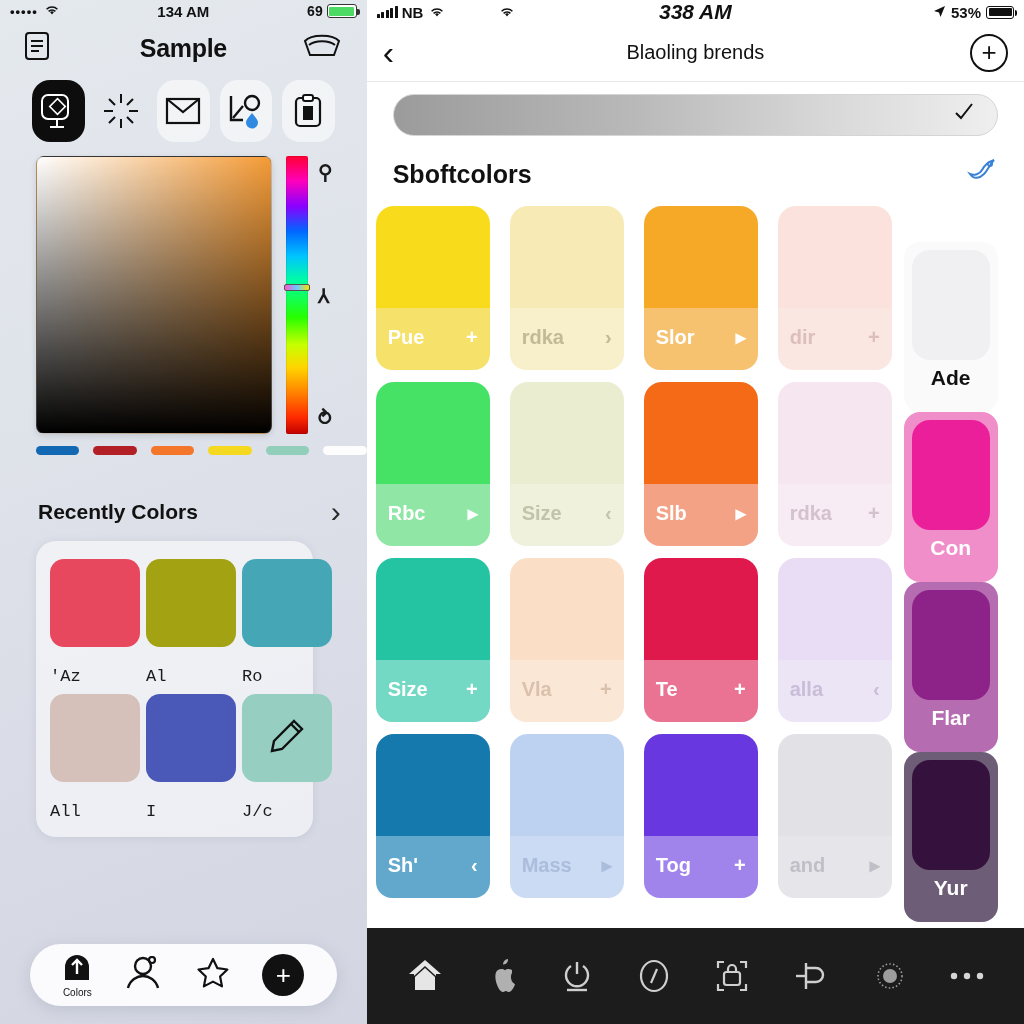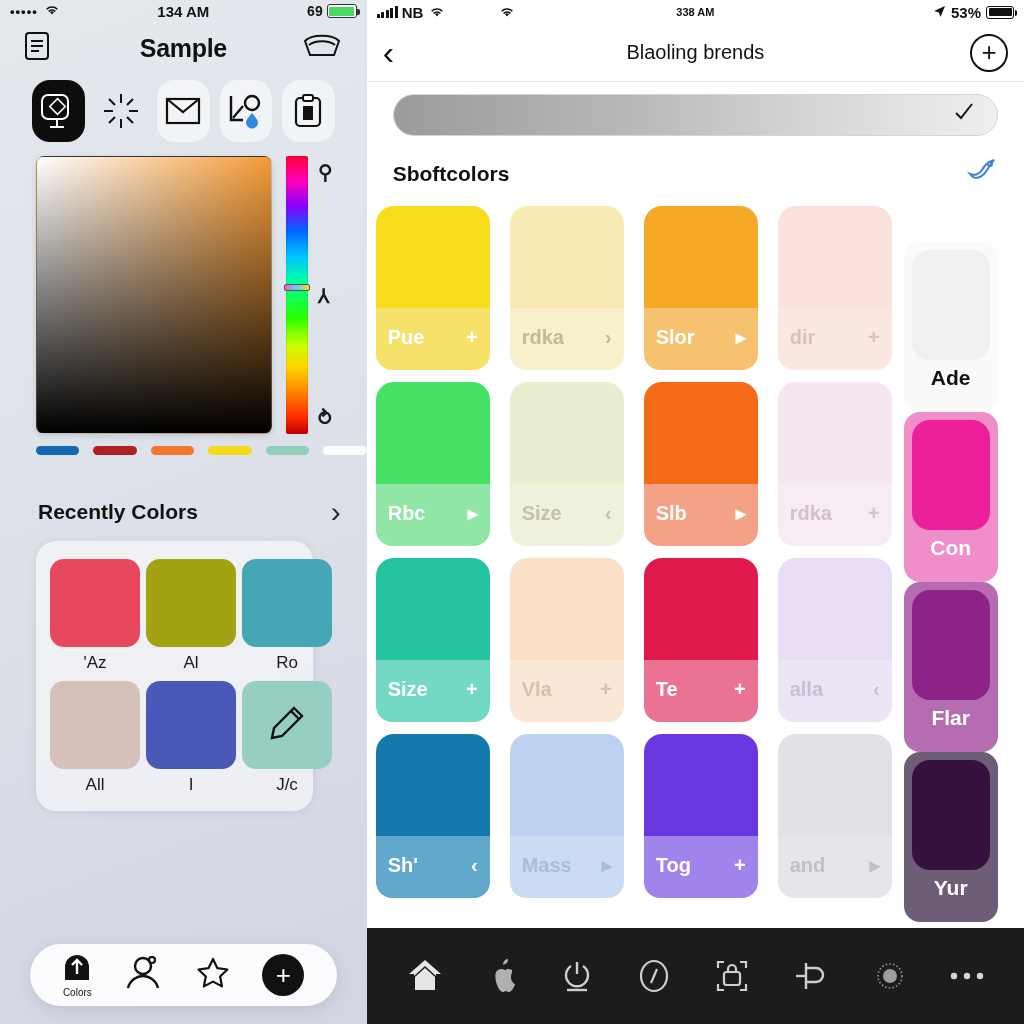--- a/index.html
+++ b/index.html
@@ -88,21 +88,21 @@
     margin: 14px 54px 0 36px; border-radius: 20px;
     background: rgba(255,255,255,0.55);
     padding: 18px 0 16px 0; position: relative;
     box-shadow: 0 1px 8px rgba(120,130,150,.18);
   }
   .recent-card:before {
     content:''; position:absolute; top: 8px; right: -12px; bottom: 24px; width: 22px;
     background: rgba(255,255,255,0.38); border-radius: 0 18px 18px 0; z-index:-1;
   }
   .recent-grid { display: grid; grid-template-columns: repeat(3, 1fr); gap: 8px 6px; padding: 0 14px;}
-  .rc-cell { display:flex; flex-direction:column; align-items:center; gap: 6px;}
+  .rc-cell { display:flex; flex-direction:column; align-items:flex-start; gap: 20px; font-family: Liberation Mono, monospace;}
   .rc-sw { width: 90px; height: 88px; border-radius: 14px; display:flex; align-items:center; justify-content:center;}
   .rc-lab { font-size: 17px; color: #1a1a1a; }
 
   .l-tabbar {
     position:absolute; left: 30px; right: 30px; bottom: 18px; height: 62px;
     background: #fbfbfd; border-radius: 32px; display: flex; align-items: center;
     justify-content: space-around; padding: 0 16px;
     box-shadow: 0 4px 16px rgba(110,120,140,.22);
   }
   .tab-item { display:flex; flex-direction:column; align-items:center; gap:1px; }
@@ -111,21 +111,21 @@
          display:flex; align-items:center; justify-content:center; font-size: 26px; font-weight: 300;}
 
   
   .right-panel { width: 726px; height: 1024px; background:#fff; position: relative; overflow: hidden;}
   .r-status {
     height: 24px; display:flex; align-items:center; padding: 0 10px;
     font-size: 15px; font-weight: 700; color:#111; position:relative;
   }
   .bars { display:flex; align-items:flex-end; gap:1.5px; height: 12px; margin-right: 4px;}
   .bars i { width:3px; background:#111; border-radius:.5px; }
-  .r-time { position:absolute; left:50%; transform: translateX(-50%); font-size: 11px;}
+  .r-time { position:absolute; left:50%; transform: translateX(-50%); font-size: 21px; font-style: italic;}
   .r-right { margin-left:auto; display:flex; align-items:center; gap:5px; }
   .batt2 { width: 28px; height: 13px; border:1.5px solid #111; border-radius:3px; padding:1.5px; position:relative;}
   .batt2 i { display:block; height:100%; width:100%; background:#111; border-radius:1px;}
   .batt2:after { content:''; position:absolute; right:-4px; top:3.5px; width:2.5px; height:6px; background:#111; border-radius:0 2px 2px 0;}
 
   .r-navbar {
     height: 58px; display:flex; align-items:center; padding: 0 16px; position:relative;
     border-bottom: 1px solid #e8e8e8;
   }
   .r-navtitle { position:absolute; left:50%; transform:translateX(-50%); font-size:20px; color:#111;}
@@ -135,21 +135,21 @@
     border: 2px solid #111; display:flex; align-items:center; justify-content:center;
     font-size: 26px; font-weight: 300; color:#111;
   }
   .searchbar {
     margin: 12px 26px 0 26px; height: 42px; border-radius: 21px;
     background: linear-gradient(to right,#9b9b9b 0%, #b9b9b9 40%, #d8d8d8 72%, #efefef 100%);
     display:flex; align-items:center; justify-content:flex-end; padding-right: 22px;
     border: 1px solid #d5d5d5; font-size: 22px; color:#111;
   }
   .sec-head { display:flex; align-items:center; padding: 20px 26px 10px 26px;}
-  .sec-title { font-size: 21px; font-weight: 700; color:#111;}
+  .sec-title { font-size: 25px; font-weight: 700; color:#111;}
   .sec-icon { margin-left:auto; color:#3b82d6;}
 
   .grid-wrap { display:flex; padding: 0 0 0 3px; gap: 0; }
   .grid4 { display: grid; grid-template-columns: repeat(4, 126px); grid-auto-rows: 168px; gap: 8px; }
   .gcell { position: relative; display:flex; align-items:flex-end; }
   .gtile {
     position:absolute; left: 6px; right: 6px; top: 4px; height: 130px;
     border-radius: 18px;
   }
   .gbar {

